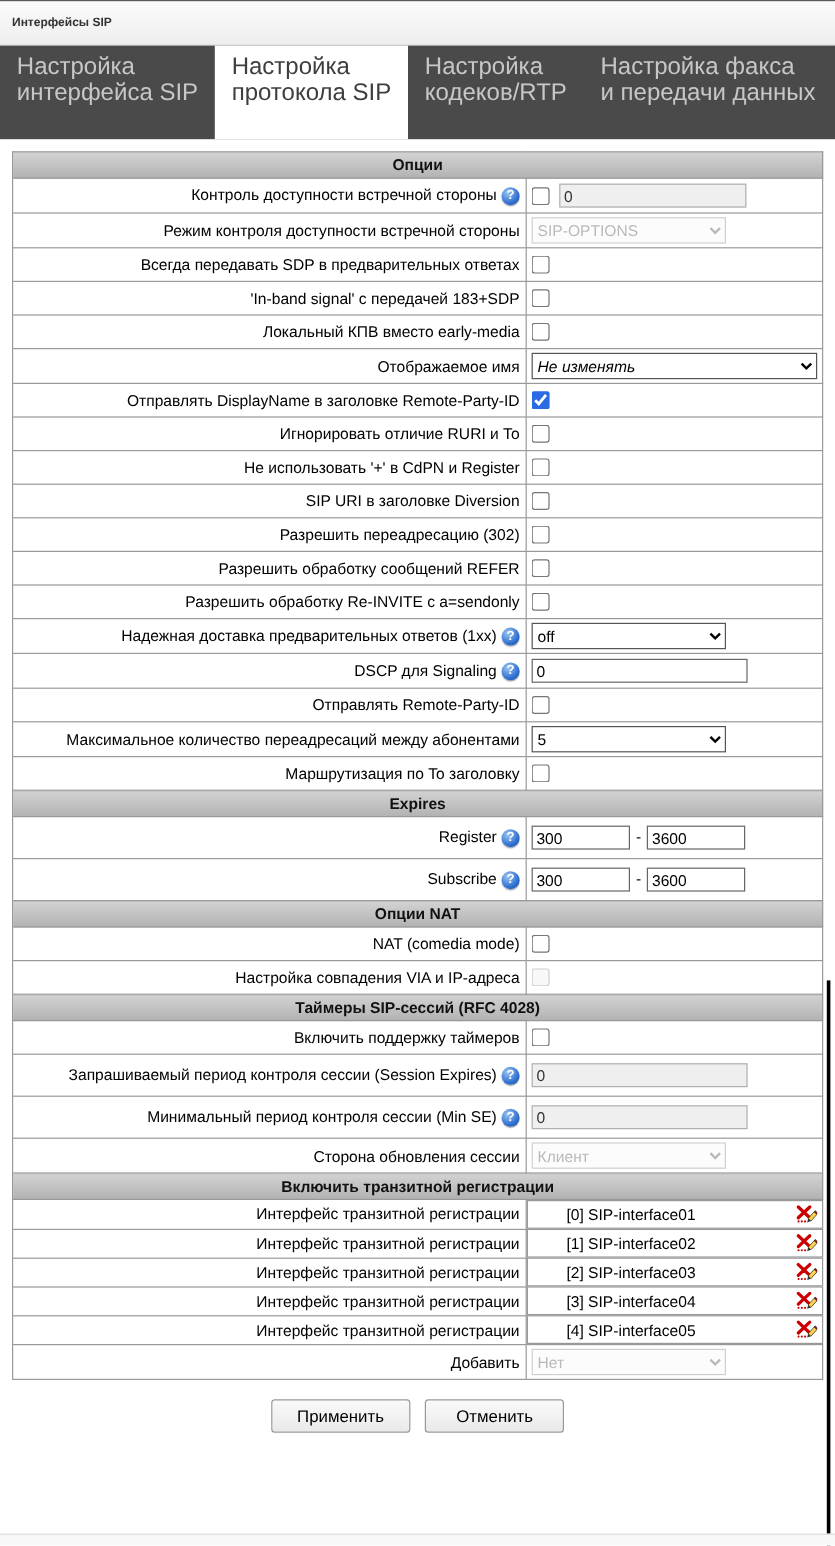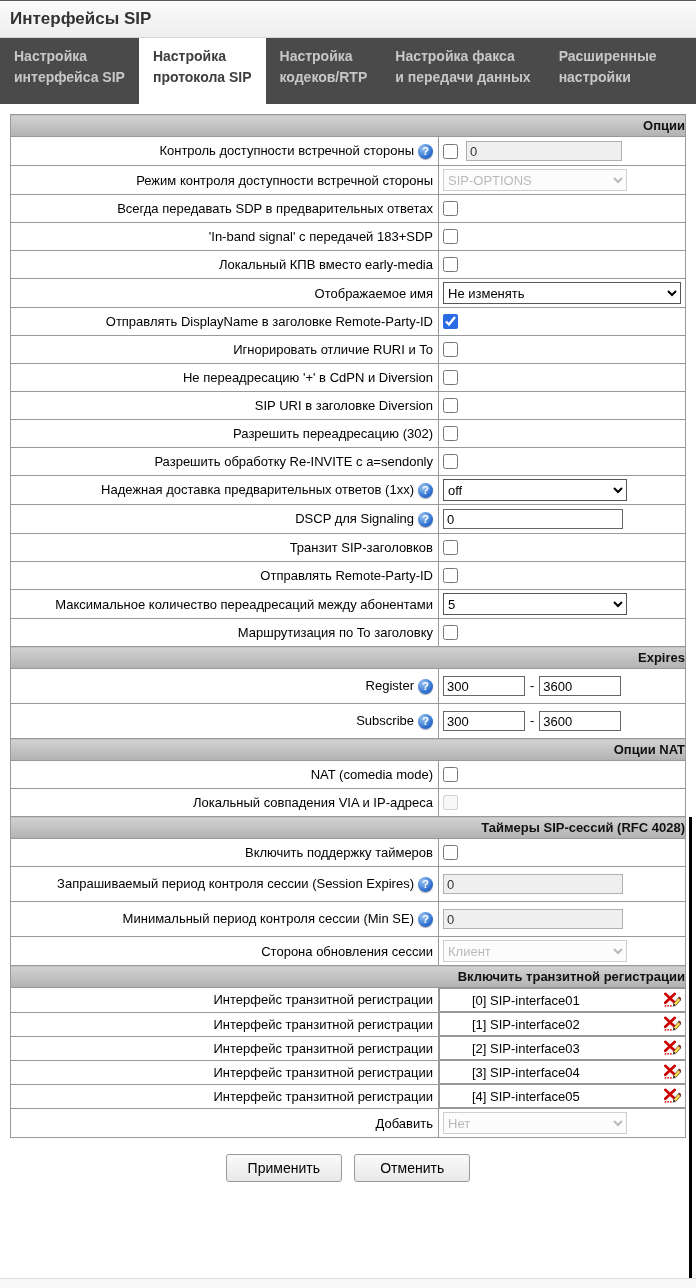--- a/index.html
+++ b/index.html
@@ -8,55 +8,55 @@
     width:696px; height:1288px; overflow:hidden; position:relative;
     background:#ffffff; font-family:"Liberation Sans", sans-serif; color:#000;
   }
   
   .titlebar {
     height:38px; border-top:1px solid #5a5a5a;
     background:linear-gradient(#fbfbfb,#eeeeee);
     border-bottom:1px solid #d6d6d6;
     display:flex; align-items:center; padding:0 10px;
   }
-  .titlebar .ttl { font-size:17px; font-weight:bold; color:#333; }
+  .titlebar .ttl { font-size:10px; font-weight:bold; color:#333; }
   
   .tabs { display:flex; background:#4a4a4a; }
   .tab {
-    padding:8px 14px 16px 14px; font-size:14px; line-height:21px;
-    color:#c7c7c7; cursor:pointer; white-space:nowrap;font-weight:bold;
+    padding:8px 14px 28px 14px; font-size:20px; line-height:21px;
+    color:#c7c7c7; cursor:pointer; white-space:nowrap;
   }
   .tab.active { background:#ffffff; color:#3e3e3e; }
   
   .content { padding:10px 10px 0 10px; }
   table.cfg { border-collapse:collapse; width:676px; table-layout:fixed; }
   table.cfg td { border:1px solid #999; }
   tr.sec td {
     background:linear-gradient(#d2d2d2,#b2b2b2);
-    font-weight:bold; text-align:right; font-size:13px; padding:3px 0; color:#111;
+    font-weight:bold; text-align:center; font-size:13px; padding:3px 0; color:#111;
   }
   .lc { text-align:right; padding:6px 5px; font-size:13px;margin-left:28px; }
   .vc { padding:3px 4px; font-size:13px; vertical-align:middle; }
   .row-lg .lc, .row-lg .vc { padding-top:7px; padding-bottom:7px; }
   .row-sm .lc, .row-sm .vc { padding-top:2px; padding-bottom:2px; }
   .vc-split { display:flex; align-items:center; justify-content:space-between; }
   input[type=checkbox]{
     width:15px; height:15px; margin:1px 0; vertical-align:middle; accent-color:#2b6be4;
   }
   .ti {
     height:20px; border:1px solid #666; background:#fff; color:#000;
     font-family:"Liberation Sans",sans-serif; font-size:13px; padding:1px 3px; vertical-align:middle;
   }
   .ti:disabled { background:#efefef; border-color:#b0b0b0; color:#333; }
   .ti-l { width:180px; } .ti-m { width:156px; margin-left:8px; } .ti-s { width:82px; }
   .sel {
-    width:184px; height:22px; border:1px solid #555; background:#fff; color:#000;
+    width:162px; height:22px; border:1px solid #555; background:#fff; color:#000;
     font-family:"Liberation Sans",sans-serif; font-size:13px; vertical-align:middle;
   }
-  .sel-wide { width:100%; }
+  .sel-wide { width:100%;font-style:italic; }
   .sel:disabled { color:#9c9c9c; border-color:#bcbcbc; background:#fcfcfc; }
   .sep { margin:0 5px; }
   .stat { font-size:13px;padding-left:28px; }
   .help {
     display:inline-block; width:15px; height:15px; border-radius:50%;
     background:radial-gradient(circle at 35% 30%, #9cc6f0, #2e6fd0 62%, #1b4fa0);
     color:#fff; font-weight:bold; font-size:11px; line-height:15px; text-align:center;
     vertical-align:middle; margin-left:4px; cursor:pointer;
     box-shadow:0 1px 1px rgba(0,0,0,.35);
   }
@@ -146,46 +146,46 @@
         </tr>
         <tr>
           <td class="lc"><span>Отправлять DisplayName в заголовке Remote-Party-ID</span></td>
           <td class="vc"><input type="checkbox" checked="checked" style=""></td>
         </tr>
         <tr>
           <td class="lc"><span>Игнорировать отличие RURI и To</span></td>
           <td class="vc"><input type="checkbox" style=""></td>
         </tr>
         <tr>
-          <td class="lc"><span>Не переадресацию '+' в CdPN и Diversion</span></td>
+          <td class="lc"><span>Не использовать '+' в CdPN и Register</span></td>
           <td class="vc"><input type="checkbox" style=""></td>
         </tr>
         <tr>
           <td class="lc"><span>SIP URI в заголовке Diversion</span></td>
           <td class="vc"><input type="checkbox" style=""></td>
         </tr>
         <tr>
           <td class="lc"><span>Разрешить переадресацию (302)</span></td>
+          <td class="vc"><input type="checkbox" style=""></td>
+        </tr>
+        <tr>
+          <td class="lc"><span>Разрешить обработку сообщений REFER</span></td>
           <td class="vc"><input type="checkbox" style=""></td>
         </tr>
         <tr>
           <td class="lc"><span>Разрешить обработку Re-INVITE с a=sendonly</span></td>
           <td class="vc"><input type="checkbox" style=""></td>
         </tr>
         <tr>
           <td class="lc"><span>Надежная доставка предварительных ответов (1xx)</span><span class="help">?</span></td>
           <td class="vc"><select class="sel"><option>off</option></select></td>
         </tr>
         <tr>
           <td class="lc"><span>DSCP для Signaling</span><span class="help">?</span></td>
           <td class="vc"><input type="text" class="ti ti-l" value="0" style=""></td>
-        </tr>
-        <tr>
-          <td class="lc"><span>Транзит SIP-заголовков</span></td>
-          <td class="vc"><input type="checkbox" style=""></td>
         </tr>
         <tr>
           <td class="lc"><span>Отправлять Remote-Party-ID</span></td>
           <td class="vc"><input type="checkbox" style=""></td>
         </tr>
         <tr>
           <td class="lc"><span>Максимальное количество переадресаций между абонентами</span></td>
           <td class="vc"><select class="sel"><option>5</option></select></td>
         </tr>
         <tr>
@@ -204,21 +204,21 @@
           <td class="vc"><input type="text" class="ti ti-s" value="300" style=""><span class="sep">-</span><input type="text" class="ti ti-s" value="3600" style=""></td>
         </tr>
         <tr class="sec">
           <td colspan="2">Опции NAT</td>
         </tr>
         <tr>
           <td class="lc"><span>NAT (comedia mode)</span></td>
           <td class="vc"><input type="checkbox" style=""></td>
         </tr>
         <tr>
-          <td class="lc"><span>Локальный совпадения VIA и IP-адреса</span></td>
+          <td class="lc"><span>Настройка совпадения VIA и IP-адреса</span></td>
           <td class="vc"><input type="checkbox" disabled="disabled" style=""></td>
         </tr>
         <tr class="sec">
           <td colspan="2">Таймеры SIP-сессий (RFC 4028)</td>
         </tr>
         <tr>
           <td class="lc"><span>Включить поддержку таймеров</span></td>
           <td class="vc"><input type="checkbox" style=""></td>
         </tr>
         <tr class="row-lg">

